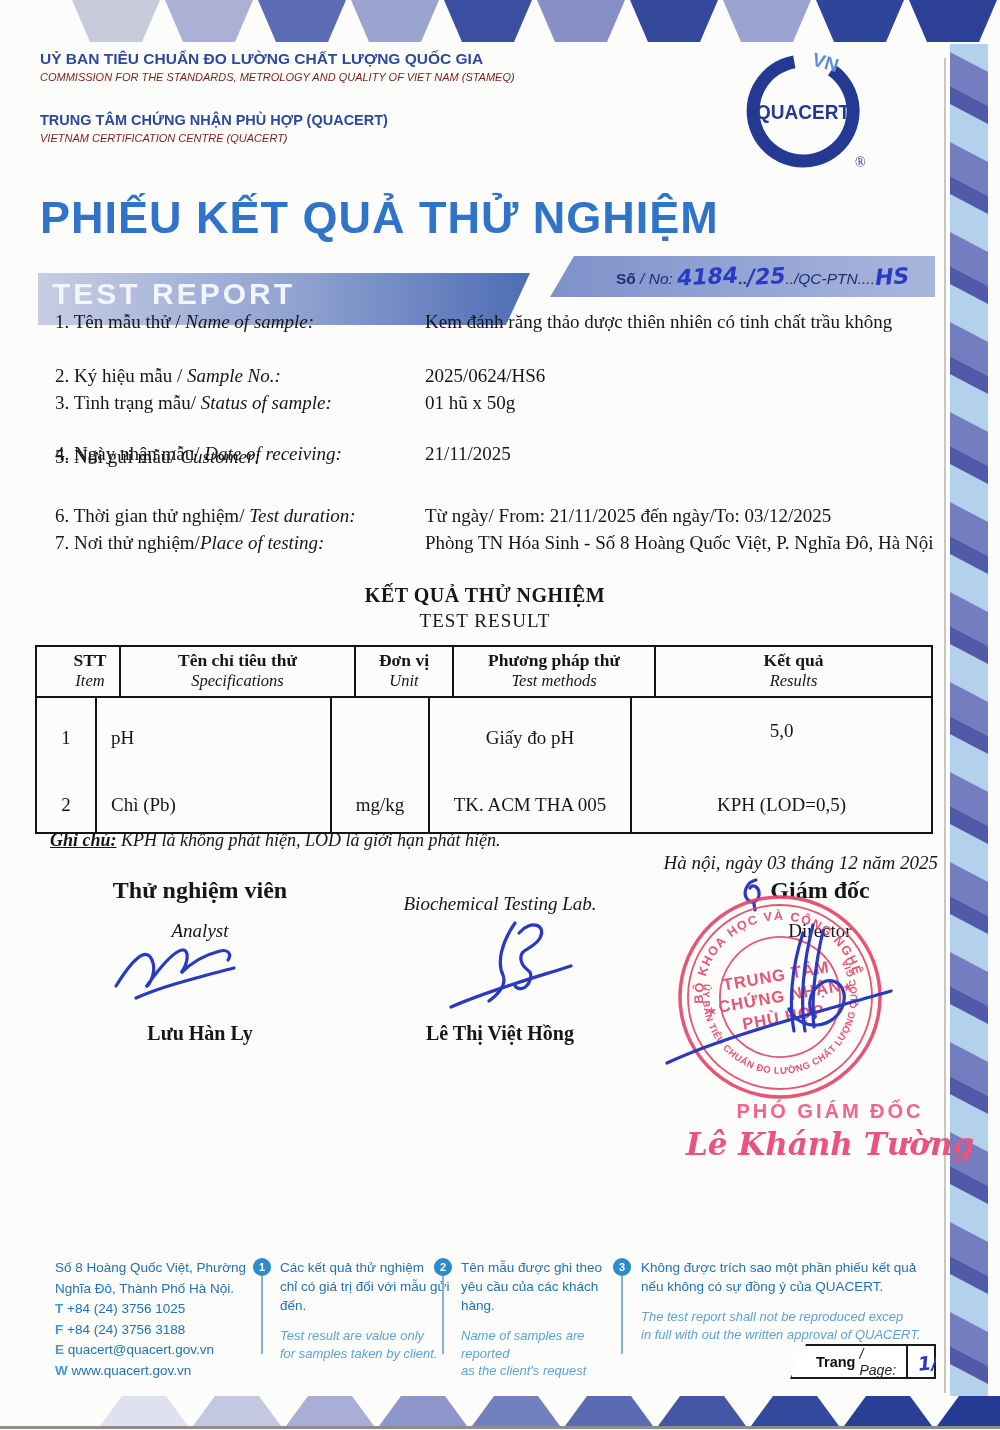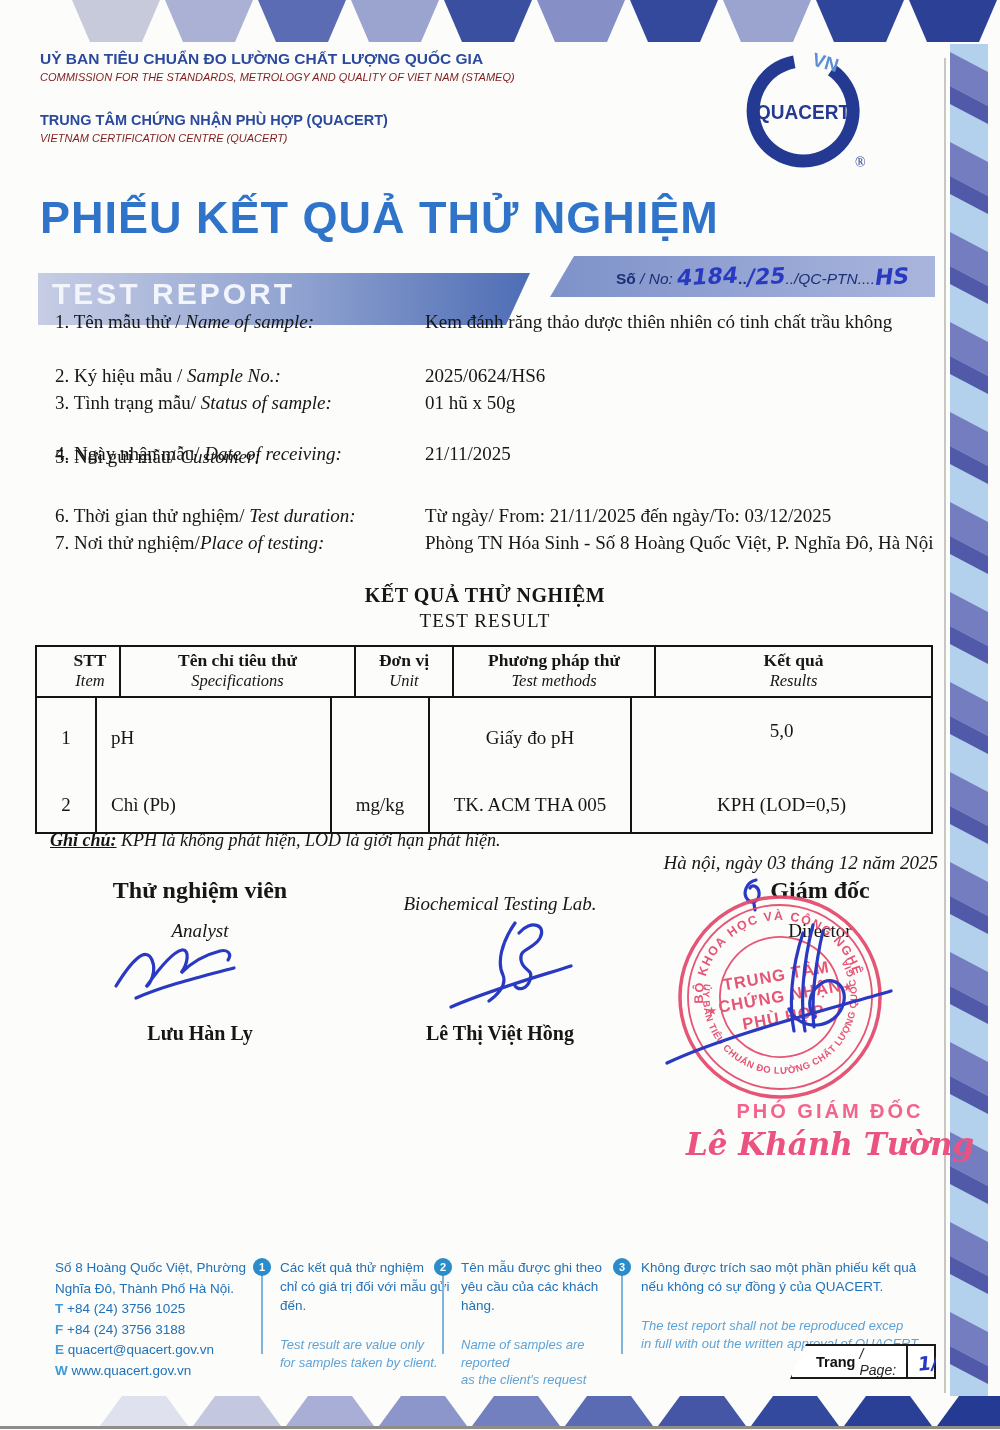--- a/index.html
+++ b/index.html
@@ -62,21 +62,21 @@
   .stamp-wrap{opacity:.92;}
   .deputy-t{font-family:"Liberation Sans","DejaVu Sans",sans-serif;font-weight:bold;color:#f2638d;
             font-size:20px;letter-spacing:3px;text-align:center;width:280px;}
   .deputy-n{font-style:italic;font-weight:bold;color:#ec5280;font-size:31px;text-align:center;width:320px;
             font-family:"DejaVu Serif","Liberation Serif",serif;}
   
   .foot{font-family:"Liberation Sans","DejaVu Sans",sans-serif;}
   .addr{font-size:13.5px;line-height:20.5px;color:#2272b9;}
   .addr .lab{font-weight:bold;color:#3e9ad8;}
   .nvn{font-size:13.5px;line-height:19px;color:#2272b9;}
-  .nen{font-size:13px;line-height:17.5px;color:#5ea3d8;font-style:italic;margin-top:21px;}
+  .nen{font-size:13px;line-height:17.5px;color:#5ea3d8;font-style:italic;margin-top:12px;}
   .vline{width:2px;background:#7fb4dd;}
   .bullet{width:18px;height:18px;border-radius:50%;background:#2b8ccc;color:#fff;font-size:11px;font-weight:bold;
           display:flex;align-items:center;justify-content:center;font-family:"Liberation Sans",sans-serif;}
   .pagebox{border:2px solid #1a1a1a;clip-path:polygon(16px 0,100% 0,100% 100%,0 100%);
            display:flex;align-items:center;padding-left:24px;box-sizing:border-box;background:#fff;}
   .pagebox .pb1{font-weight:bold;font-size:14.5px;color:#111;font-family:"Liberation Sans",sans-serif;}
   .pagebox .pb2{font-style:italic;font-size:14px;color:#222;font-family:"Liberation Sans",sans-serif;margin-left:4px;}
   .pagebox .pbv{margin-left:10px;border-left:2px solid #1a1a1a;height:100%;display:flex;align-items:center;
                 padding-left:10px;flex:1;}
   .pagebox .pbv span{font-family:"DejaVu Sans",sans-serif;font-style:italic;font-weight:600;color:#2939c2;

